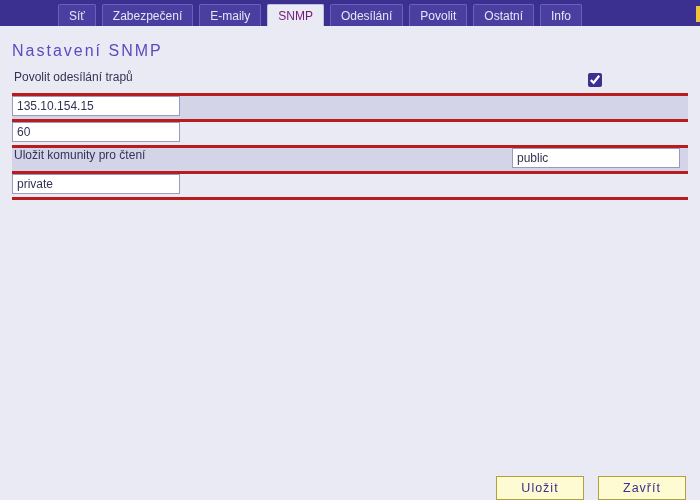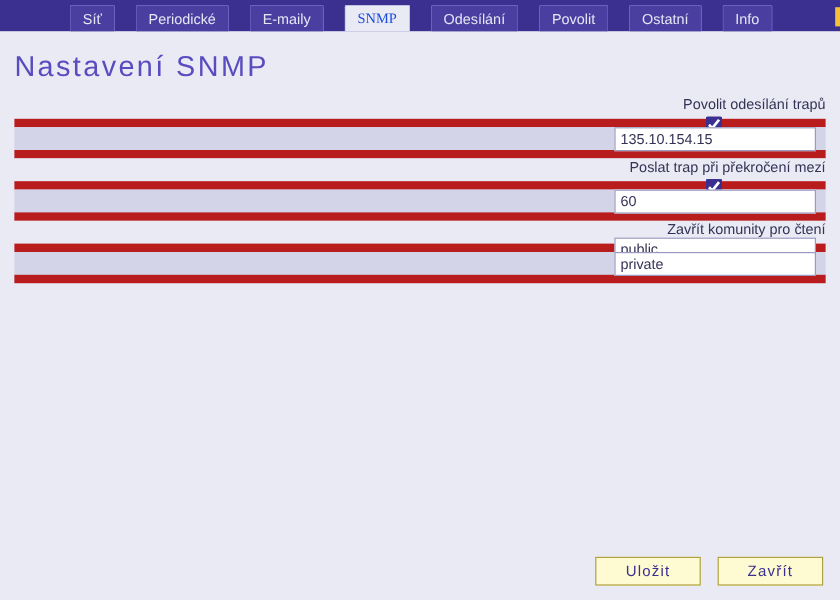--- a/index.html
+++ b/index.html
@@ -10,21 +10,21 @@
     background: #eaeaf5;
     position: relative;
     overflow: hidden;
   }
   .topbar {
     background: #3b2f8f;
     height: 26px;
     display: flex;
     align-items: flex-end;
     padding-left: 58px;
-    gap: 17px;
+    gap: 6px;
     position: relative;
   }
   .topbar::after {
     content: "";
     position: absolute;
     right: -4px;
     top: 6px;
     width: 8px;
     height: 16px;
     background: #f2c33a;
@@ -37,42 +37,40 @@
     font-size: 12px;
     color: #e6e6f5;
     background: #4a3fa0;
     border: 1px solid #6a60bf;
     border-bottom: none;
     cursor: pointer;
     border-radius: 2px 2px 0 0;
   }
   .tab.active {
     background: #eaeaf5;
-    color: #1d4ed8;
+    color: #701a75;
     border-color: #c0c0e0;
-    font-family: Liberation Serif, serif;
   }
   .content {
     padding: 12px 12px 0 12px;
   }
   h1 {
-    font-size: 24px;
+    font-size: 16px;
     font-weight: normal;
     color: #5a4bbf;
     letter-spacing: 2px;
     margin: 4px 0 10px 0;
   }
   .row {
     display: flex;
-    align-items: flex-end;
+    align-items: flex-start;
     height: 26px;
-    border-bottom: 7px solid #b91c1c;
+    border-bottom: 3px solid #b91c1c;
     font-size: 12px;
     color: #333355;
-    flex-direction: column;
   }
   .row:nth-child(even) {
     background: #d4d4e8;
   }
   .row:nth-child(odd) {
     background: #eaeaf5;
   }
   .row .label {
     flex: 1;
     padding-left: 2px;
@@ -96,42 +94,42 @@
     color: #333355;
     background: #fff;
   }
   .row input[type="checkbox"] {
     width: 14px;
     height: 14px;
     accent-color: #3b2f8f;
   }
   .footer {
     position: absolute;
-    bottom: 12px;
+    bottom: 0;
     right: 14px;
     display: flex;
     gap: 14px;
   }
   button.btn {
     width: 88px;
     height: 24px;
     background: #fefad2;
     border: 1px solid #b0a040;
     font-size: 12.5px;
     color: #3b2f8f;
     cursor: pointer;
     letter-spacing: 1px;
   }
 </style>
 </head>
 <body>
 
 <div class="topbar" id="tab-bar">
     <div class="tab">Síť</div>
-    <div class="tab">Periodické</div>
+    <div class="tab">Zabezpečení</div>
     <div class="tab">E-maily</div>
     <div class="tab active">SNMP</div>
     <div class="tab">Odesílání</div>
     <div class="tab">Povolit</div>
     <div class="tab">Ostatní</div>
     <div class="tab">Info</div>
   </div>
 
 <div class="content">
   <h1>Nastavení SNMP</h1>
@@ -144,35 +142,29 @@
         <input type="checkbox" checked="" style="">
       </div>
     </div>
 
     <div class="row">
       <div class="field">
         <input type="text" value="135.10.154.15" style="">
       </div>
     </div>
 
-    <div class="row">
-      <div class="label">Poslat trap při překročení mezí</div>
-      <div class="field check">
-        <input type="checkbox" checked="" style="">
-      </div>
-    </div>
 
     <div class="row">
       <div class="field">
         <input type="text" value="60" style="">
       </div>
     </div>
 
     <div class="row">
-      <div class="label">Zavřít komunity pro čtení</div>
+      <div class="label">Uložit komunity pro čtení</div>
       <div class="field">
         <input type="text" value="public" style="">
       </div>
     </div>
 
     <div class="row">
       <div class="field">
         <input type="text" value="private" style="">
       </div>
     </div>

